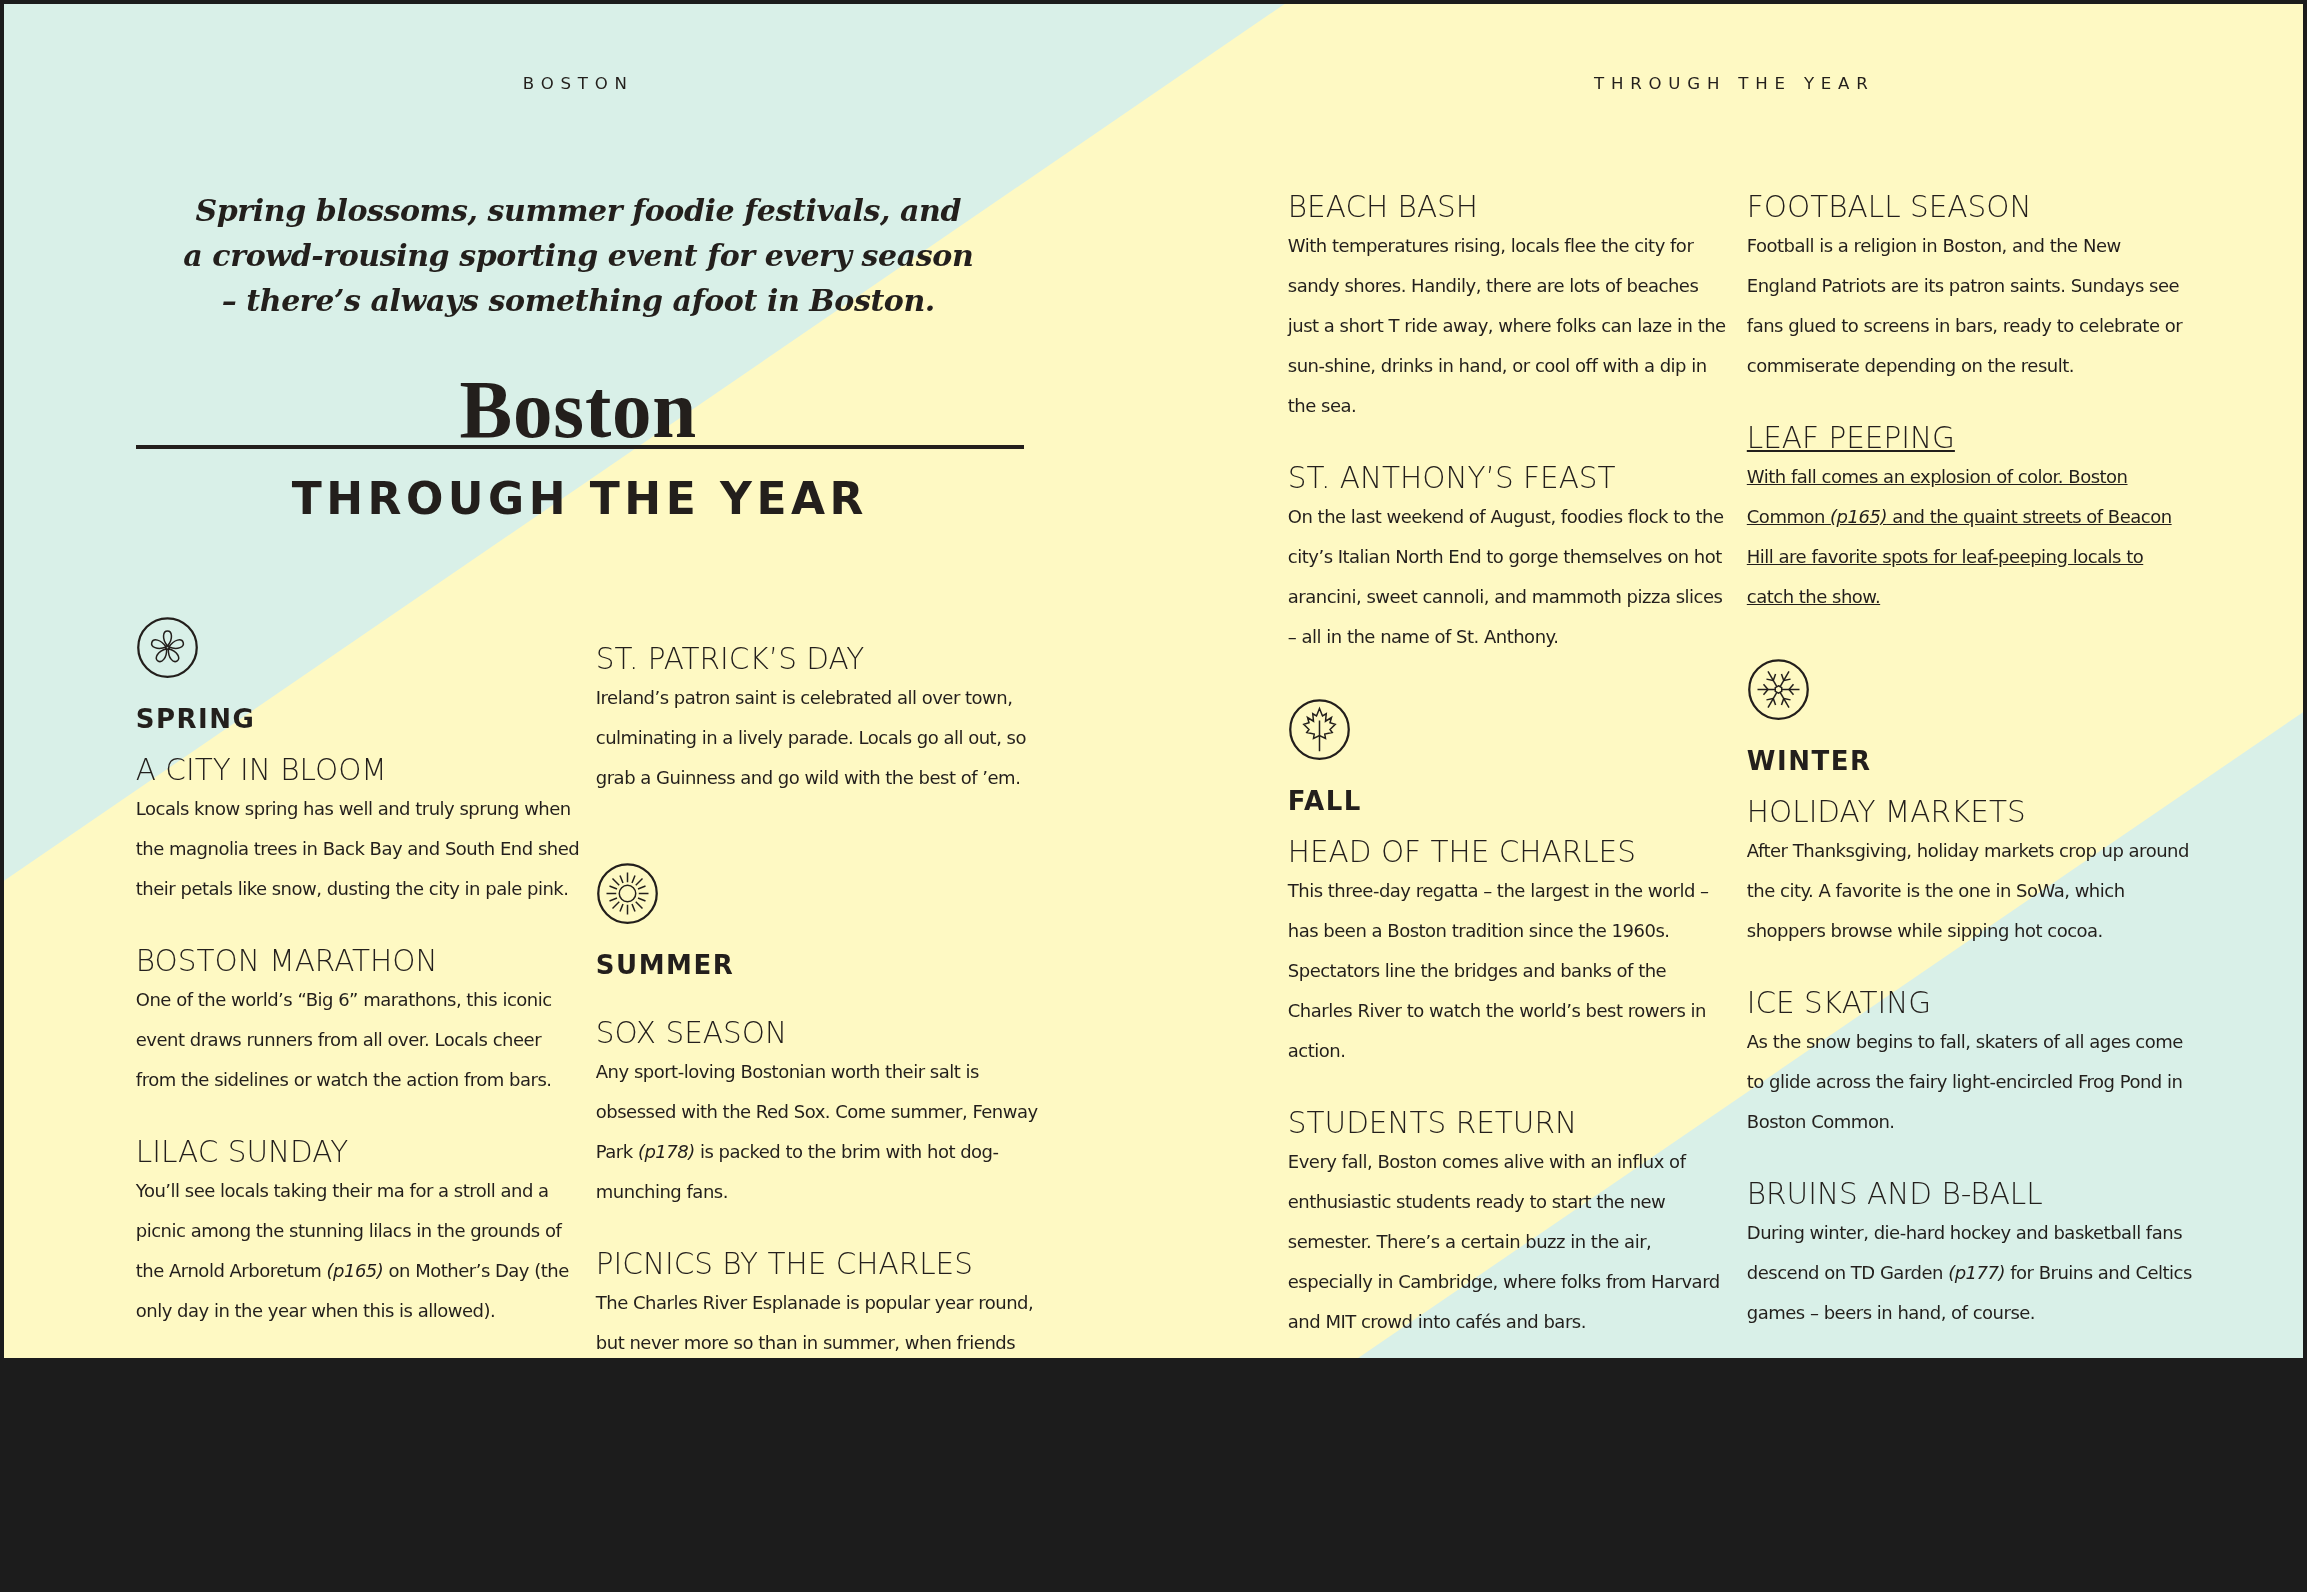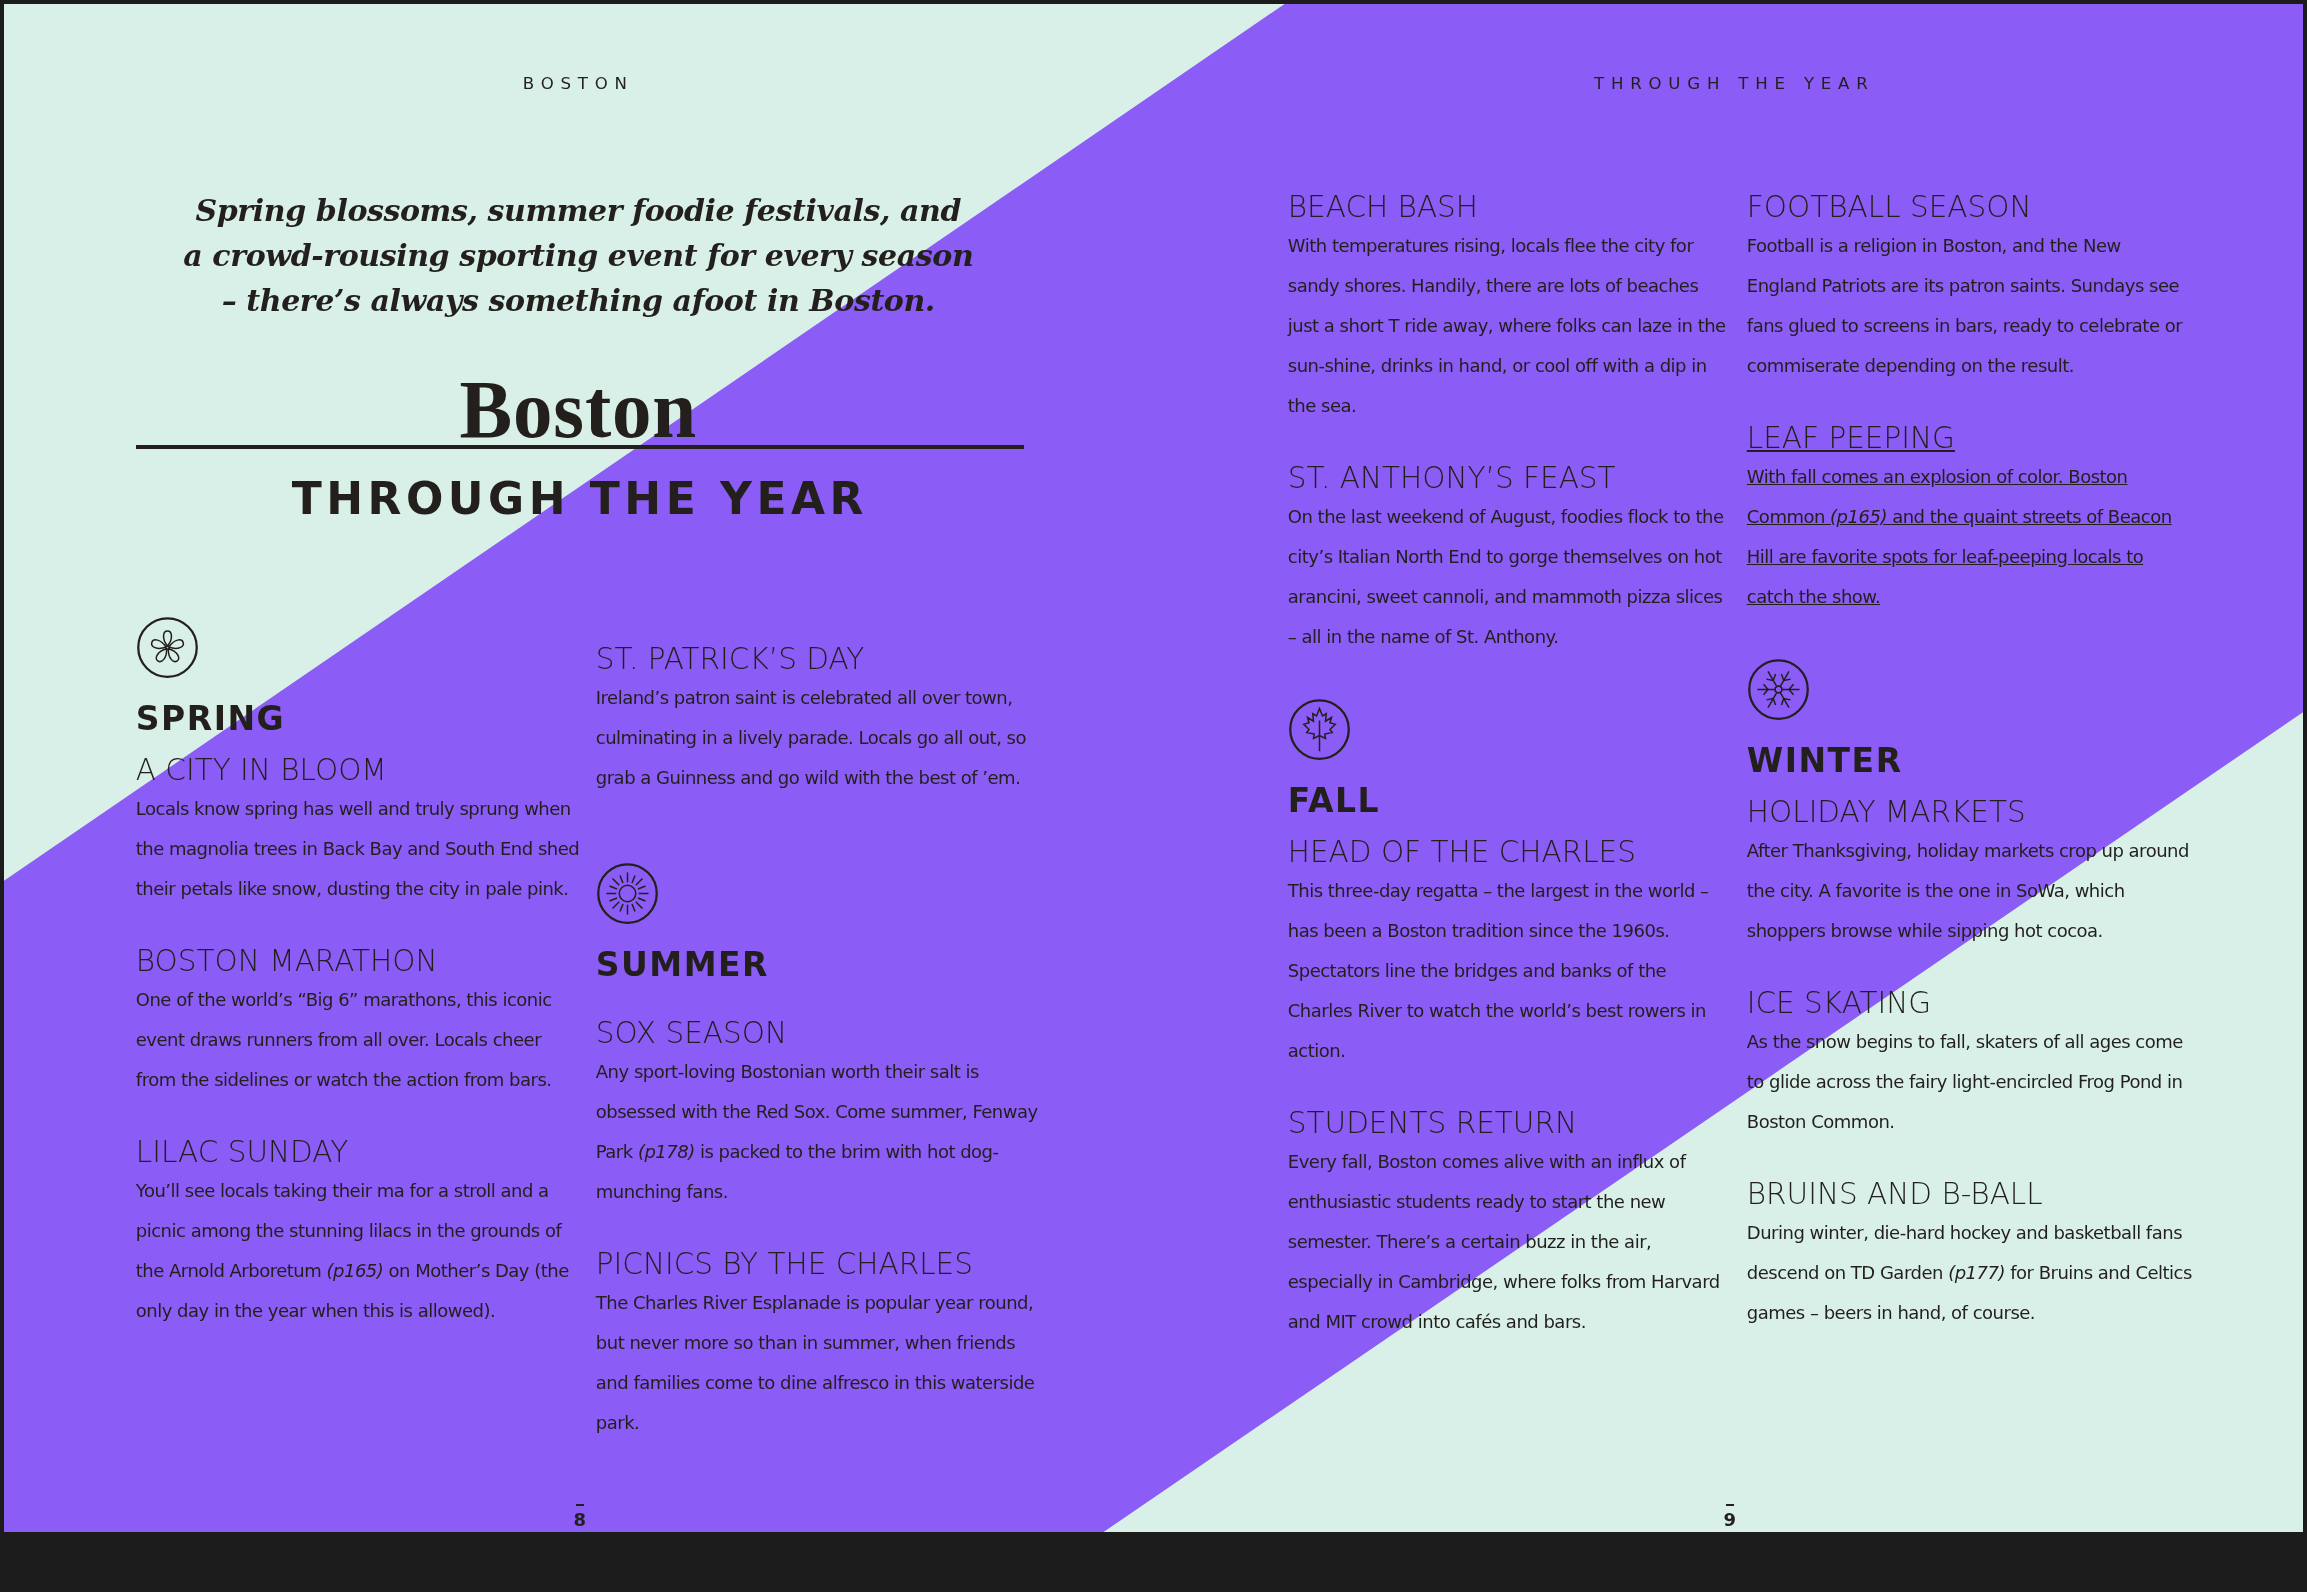--- a/index.html
+++ b/index.html
@@ -1,32 +1,32 @@
 <!DOCTYPE html>
 <html style="font-size:12px"><head>
 <meta charset="utf-8">
 <style>
   * { margin:0; padding:0; box-sizing:border-box; }
   html, body { width:2307px; height:1593px; overflow:hidden; background:#1c1c1c; }
   body { position:relative; font-family:"Liberation Sans", sans-serif; color:#231f1c; }
-  .spread { position:absolute; left:3.8px; top:3.8px; width:2299px; height:1528px; background:#8b5cf6; overflow:hidden; }
+  .spread { position:absolute; left:3.8px; top:3.8px; width:2299px; height:1354px; background:#fef9c3; overflow:hidden; }
   .bg-svg { position:absolute; left:0; top:0; width:2299px; height:1585px; }
   .abs { position:absolute; }
 
   .running-head { font-family:"DejaVu Sans", sans-serif; font-size:16.6px; letter-spacing:6.8px; color:#231f1c; text-align:center; width:453px; }
 
   .intro { font-family:"DejaVu Serif", serif; font-style:italic; font-weight:bold; font-size:30px; line-height:45px; text-align:center; color:#231f1c; width:831px; letter-spacing:-0.4px; }
 
   .title-rule { height:3.8px; background:#231f1c; }
   .title-main { font-family:"Liberation Serif", serif; font-weight:bold; font-size:79px; line-height:79px; text-align:center; color:#231f1c; background:transparent; letter-spacing:0.8px; transform:scaleY(1.05); }
   .title-sub { font-family:"DejaVu Sans", sans-serif; font-weight:bold; font-size:44px; letter-spacing:4.5px; text-align:center; color:#231f1c; }
 
   .col { position:absolute; width:446px; }
   .season-icon { width:63px; height:63px; display:block; }
-  .season-head { font-family:"DejaVu Sans", sans-serif; font-weight:bold; font-size:33px; letter-spacing:1.5px; color:#231f1c; margin-top:19.6px; line-height:42px; }
+  .season-head { font-family:"DejaVu Sans", sans-serif; font-weight:bold; font-size:26px; letter-spacing:1.5px; color:#231f1c; margin-top:19.6px; line-height:42px; }
   .event-title { font-family:"DejaVu Sans", sans-serif; font-weight:200; font-size:29.5px; color:#231f1c; line-height:38px; letter-spacing:0px; font-stretch:condensed; }
   .event-body { font-family:"DejaVu Sans", sans-serif; font-size:18px; line-height:40px; color:#231f1c; font-weight:normal; letter-spacing:-0.5px; }
   .event-body i { font-style:italic; }
   .event { margin-bottom:33px; }
   .folio { font-family:"DejaVu Sans", sans-serif; font-weight:bold; font-size:18px; color:#231f1c; text-align:center; width:30px; }
   .folio::before { content:""; display:block; width:7.6px; height:2.3px; background:#231f1c; margin:0 auto 3px auto; }
 </style>
 </head>
 <body>
 

